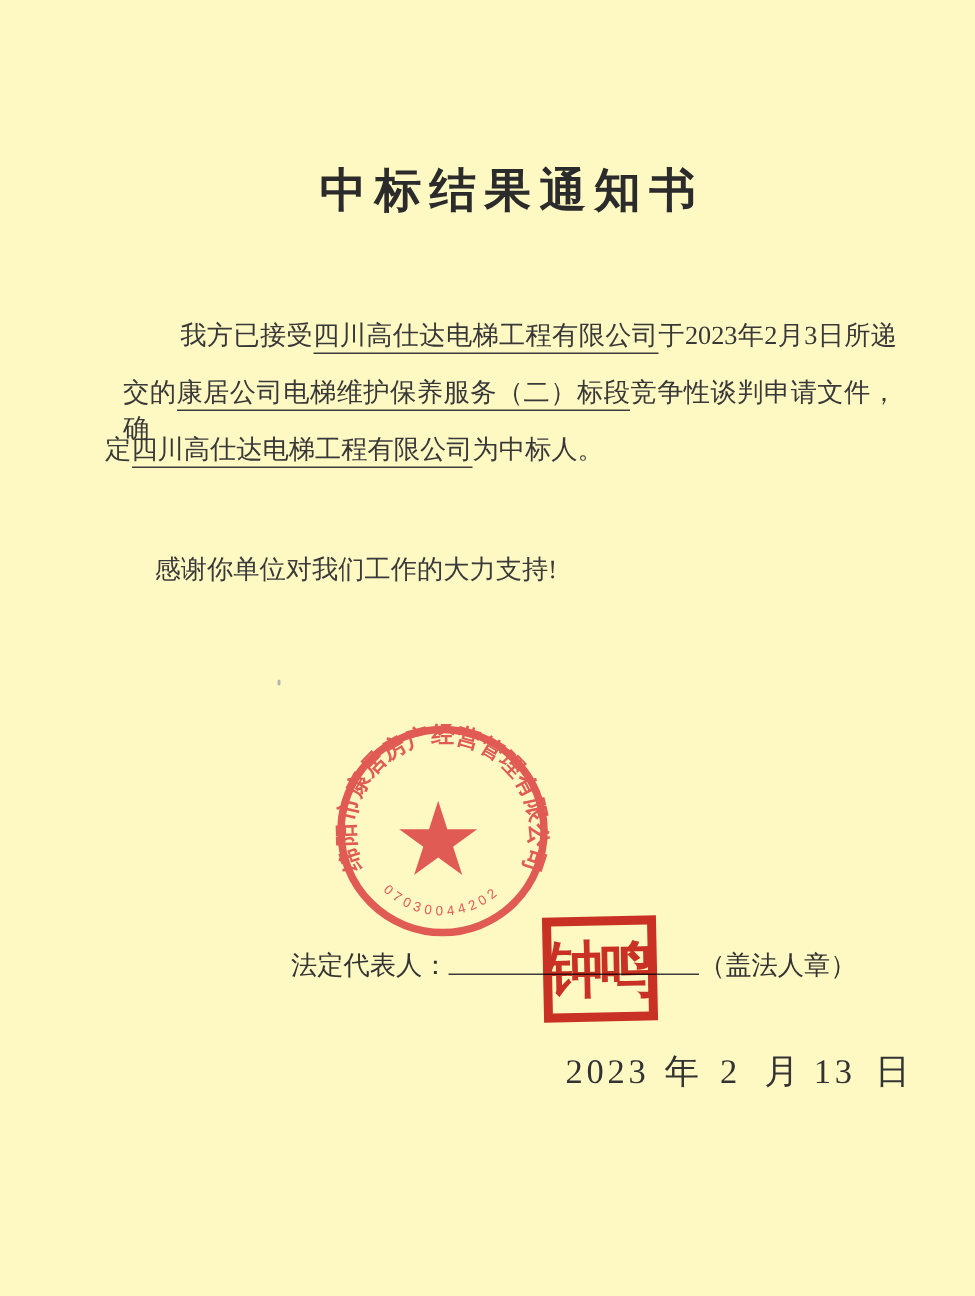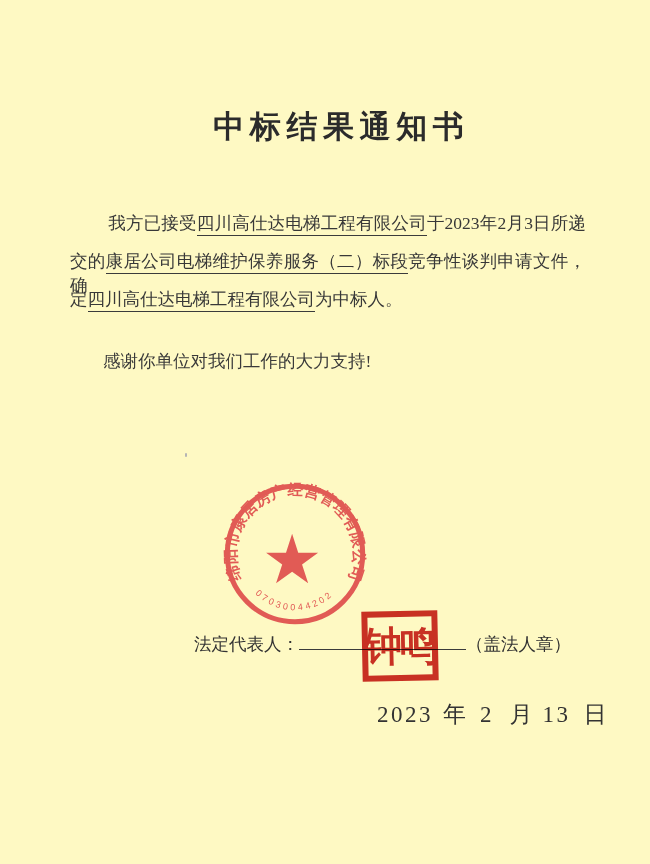--- a/index.html
+++ b/index.html
@@ -26,28 +26,29 @@
   }
   .para-line{
     position:absolute;left:70px;width:516px;
     font-size:17.5px;line-height:24px;color:#383838;
     white-space:nowrap;
   }
   .para-line.just{
     white-space:normal;
     text-align:justify;
     text-align-last:justify;
+    margin-left:12px;
   }
   .l1{top:211px;}
   .l2{top:249px;}
   .l3{top:287px;}
   .indent{display:inline-block;width:38px;}
   .u{border-bottom:1.2px solid #3b3b3b;padding-bottom:2px;}
   .thanks{
-    position:absolute;left:103px;top:349px;
+    position:absolute;left:103px;top:367px;
     font-size:17.5px;color:#3a3a3a;
   }
   .speck{
     position:absolute;left:185px;top:453px;width:2px;height:4px;
     background:#b5b5b5;border-radius:1px;
   }
   .negotiator{
     position:absolute;left:147px;top:575px;
     font-size:17.5px;color:#333;white-space:nowrap;
   }

